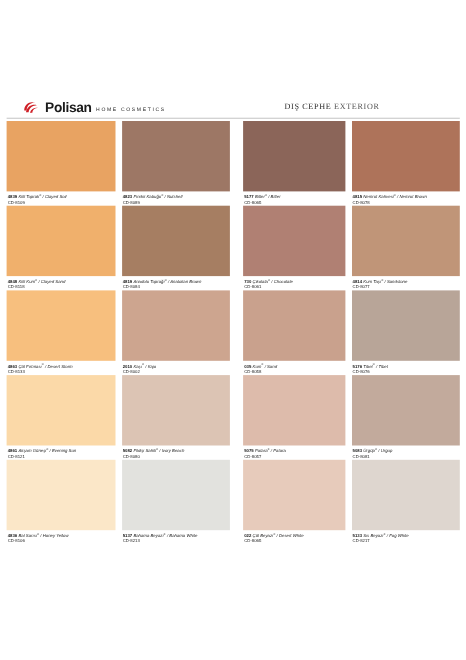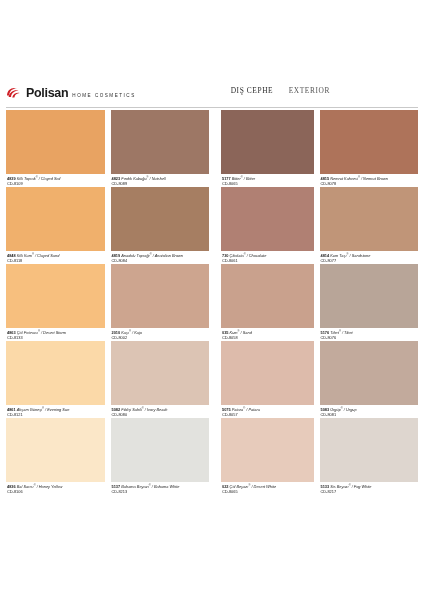--- a/index.html
+++ b/index.html
@@ -15,26 +15,26 @@
   }
   .page {
     position: relative;
     width: 424px;
     height: 600px;
     background: #ffffff;
   }
   
   .header {
     position: absolute;
-    left: 0;
+    left: 15px;
     top: 86px;
     width: 336px;
     height: 22px;
     display: flex;
-    align-items: flex-start;
+    align-items: center;
     justify-content: space-between;
     padding: 0 6px;
     box-sizing: border-box;
   }
   .brand {
     display: flex;
     align-items: flex-end;
     gap: 4px;
   }
   .brand-mark {
@@ -60,21 +60,21 @@
     font-family: "Liberation Sans", sans-serif;
   }
   .header-right {
     font-size: 7.4px;
     letter-spacing: 0.6px;
     color: #3b3b3b;
     font-family: "Liberation Serif", serif;
     padding-bottom: 1px;
   }
   .header-right .hr-strong { font-weight: normal; color: #2b2b2b; }
-  .header-right .hr-light { color: #555; margin-left: 13px; }
+  .header-right .hr-light { color: #555; }
 
   .header-rule {
     position: absolute;
     left: 6px;
     top: 107px;
     width: 412px;
     height: 1px;
     background: #c9c9c9;
   }
 

